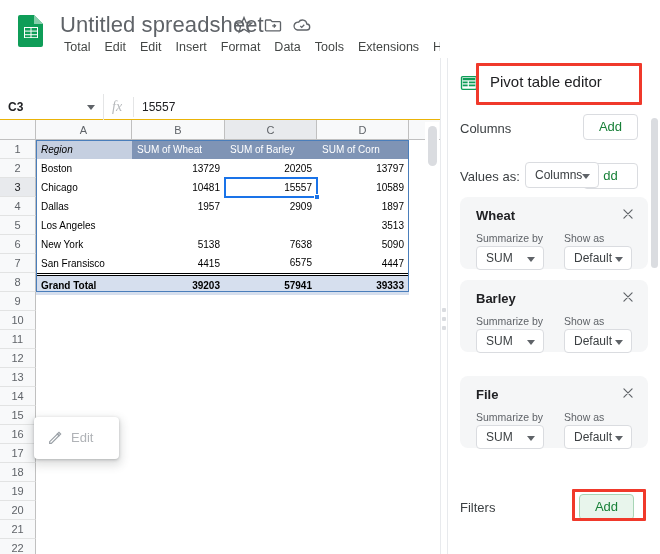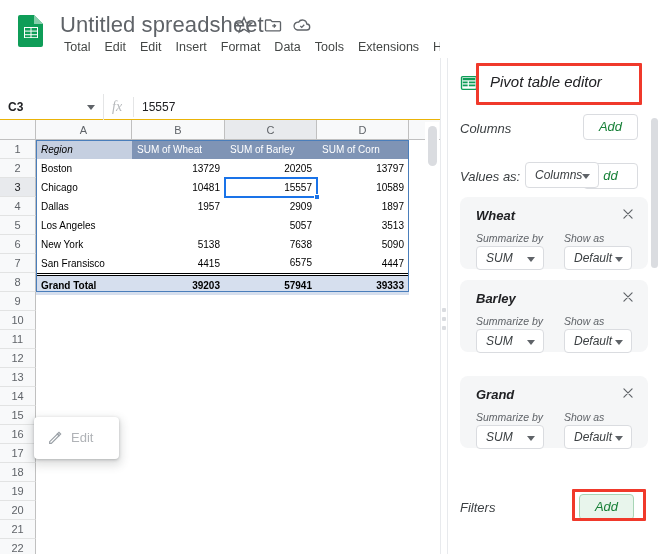--- a/index.html
+++ b/index.html
@@ -145,21 +145,21 @@
   .divider {
     position:absolute; left:440px; top:58px; width:8px; height:496px;
     background:#fff; border-left:1px solid #e8eaed; border-right:1px solid #e8eaed;
   }
   .grip { position:absolute; left:442px; top:308px; width:4px; height:22px; cursor:col-resize;}
   .grip i { display:block; width:4px; height:4px; background:#dadce0; margin-bottom:5px; border-radius:1px;}
 
   
   #panel {
     position:absolute; left:448px; top:58px; width:212px; height:496px;
-    background:#fff; overflow:hidden;font-style:italic;
+    background:#fff; overflow:hidden;
   }
   .panel-hdr {
     position:absolute; left:0; top:0; width:212px; height:50px; background:#fff;
   }
   .panel-hdr-ic { position:absolute; left:12px; top:16px; width:18px; height:18px;}
   .panel-hdr-ic svg{display:block}
   .panel-hdr-title {
     position:absolute; left:42px; top:15px; font-size:15px; color:#202124; white-space:nowrap;
   }
   .redbox {
@@ -351,21 +351,20 @@
       <div class="gcell num pvt-body" style="left:132px;top:58px;width:93px">10481</div>
       <div class="gcell num pvt-body" style="left:225px;top:58px;width:92px">15557</div>
       <div class="gcell num pvt-body" style="left:317px;top:58px;width:92px">10589</div>
 
       <div class="gcell txt pvt-body" style="left:36px;top:77px;width:96px">Dallas</div>
       <div class="gcell num pvt-body" style="left:132px;top:77px;width:93px">1957</div>
       <div class="gcell num pvt-body" style="left:225px;top:77px;width:92px">2909</div>
       <div class="gcell num pvt-body" style="left:317px;top:77px;width:92px">1897</div>
 
       <div class="gcell txt pvt-body" style="left:36px;top:96px;width:96px">Los Angeles</div>
-      <div class="gcell num pvt-body" style="left:225px;top:96px;width:92px">5057</div>
       <div class="gcell num pvt-body" style="left:317px;top:96px;width:92px">3513</div>
 
       <div class="gcell txt pvt-body" style="left:36px;top:115px;width:96px">New York</div>
       <div class="gcell num pvt-body" style="left:132px;top:115px;width:93px">5138</div>
       <div class="gcell num pvt-body" style="left:225px;top:115px;width:92px">7638</div>
       <div class="gcell num pvt-body" style="left:317px;top:115px;width:92px">5090</div>
 
       <div class="gcell txt pvt-body" style="left:36px;top:134px;width:96px">San Fransisco</div>
       <div class="gcell num pvt-body" style="left:132px;top:134px;width:93px">4415</div>
       <div class="gcell num pvt-body" style="left:225px;top:133px;width:92px">6575</div>
@@ -463,21 +462,21 @@
         <div class="dd-txt" style="top:4px">SUM</div>
         <div class="dd-car" style="right:8px; top:10px"></div>
       </div>
       <div class="dropdown" style="left:104px; top:49px; width:68px; height:24px">
         <div class="dd-txt" style="top:4px">Default</div>
         <div class="dd-car" style="right:8px; top:10px"></div>
       </div>
     </div>
 
     <div class="valcard" style="top:318px; height:72px">
-      <div class="valcard-title">Grand</div>
+      <div class="valcard-title">File</div>
       <div class="valcard-x">
         <svg width="14" height="14" viewBox="0 0 24 24" fill="none" stroke="#5f6368" stroke-width="2" stroke-linecap="round">
             <path d="M5 5l14 14M19 5L5 19"></path>
           </svg>
       </div>
       <div class="sub-label" style="left:16px; top:35px">Summarize by</div>
       <div class="sub-label" style="left:104px; top:35px">Show as</div>
       <div class="dropdown" style="left:16px; top:49px; width:68px; height:24px">
         <div class="dd-txt" style="top:4px">SUM</div>
         <div class="dd-car" style="right:8px; top:10px"></div>

